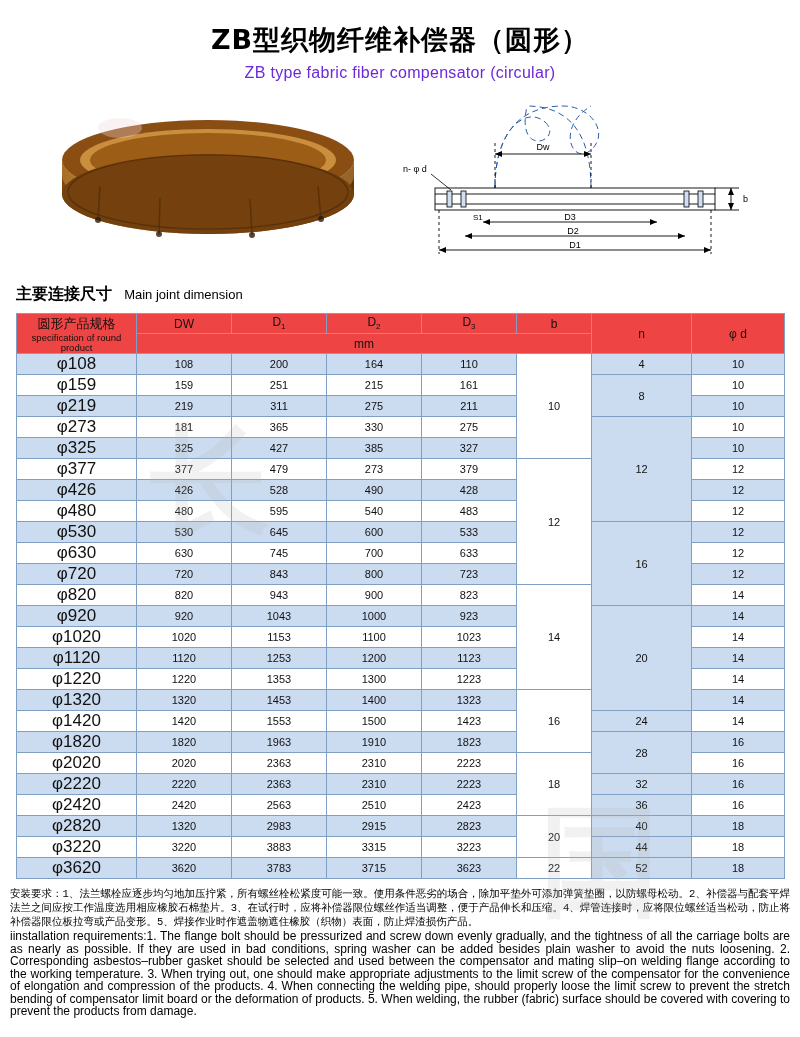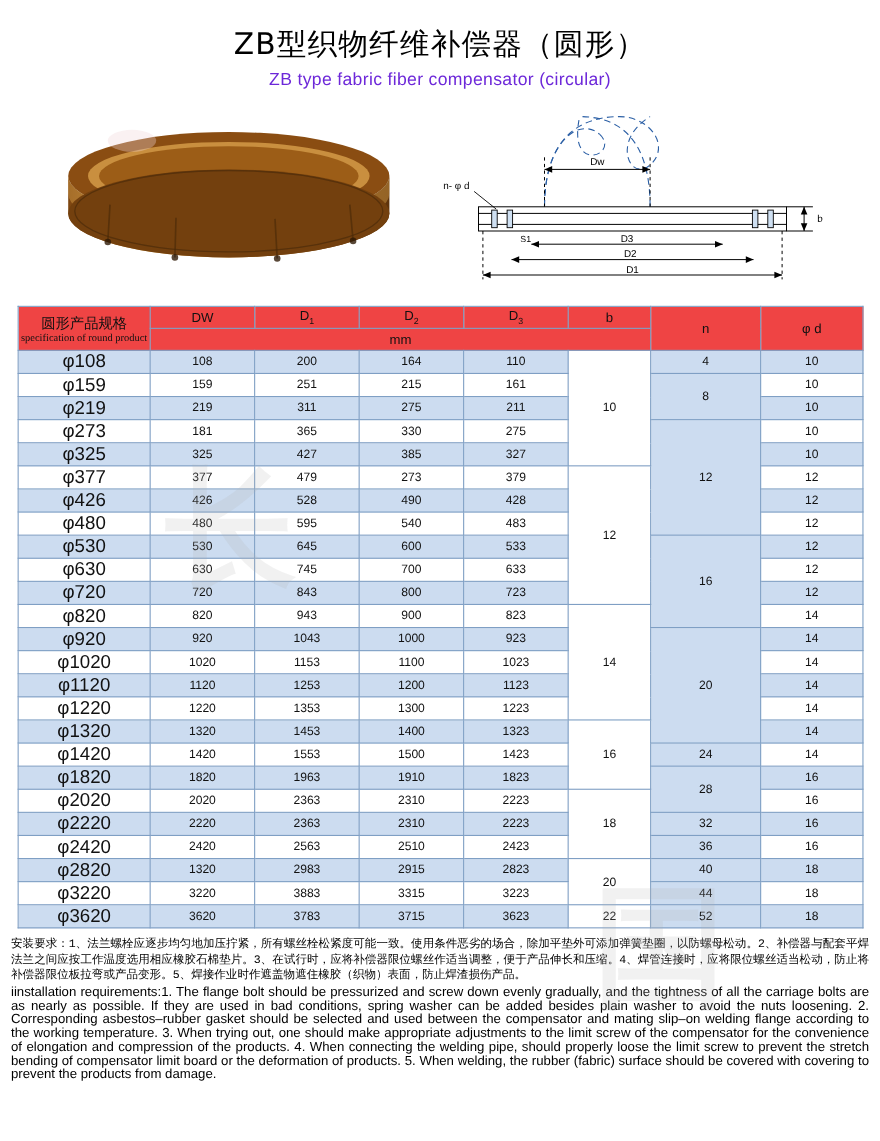--- a/index.html
+++ b/index.html
@@ -10,21 +10,21 @@
     color:#000;
     position:relative;
     overflow:hidden;
   }
   .page{position:relative;width:800px;height:1037px;}
 
   
   .title-cn{
     text-align:center;
     font-size:27px;
-    font-weight:normal;
+    font-weight:bold;
     letter-spacing:1px;
     margin-top:22px;
     font-family:"DejaVu Sans","Liberation Sans",sans-serif;
   }
   .title-en{
     text-align:center;
     font-size:16px;
     color:#6d28d9;
     margin-top:6px;
     letter-spacing:.3px;
@@ -61,21 +61,21 @@
   }
   table.spec td, table.spec th{
     border:1px solid #7f9fc4;
     text-align:center;
     height:19px;
     padding:0;
     font-weight:normal;
     color:#111;
   }
   .hdr{background:#ef4444;font-size:12px;}
-  .hdr .small{font-size:9.5px;line-height:10px;display:block;font-family:Liberation Serif, serif;}
+  .hdr .small{font-size:9.5px;line-height:10px;display:block;}
   .hdr .big{font-size:13px;}
   .blue{background:#ccdcf0;}
   .white{background:#ffffff;}
   .firstcol{font-size:17px;}
   sub{font-size:8px;}
 
   
   .notes{
     margin:8px 10px 0 10px;
     font-size:10.5px;
@@ -210,20 +210,24 @@
         <line x1="44" y1="162" x2="316" y2="162"></line>
         <path d="M44 162 l7 -3 v6 z" fill="#000" stroke="none"></path>
         <path d="M316 162 l-7 -3 v6 z" fill="#000" stroke="none"></path>
         <line x1="44" y1="122" x2="44" y2="166" stroke-dasharray="3 3"></line>
         <line x1="316" y1="122" x2="316" y2="166" stroke-dasharray="3 3"></line>
       </g>
       <text x="180" y="160" font-size="9" text-anchor="middle" font-family="Liberation Sans, sans-serif">D1</text>
     </svg>
   </div>
 
+  <div class="sect">
+    <span class="cn">主要连接尺寸</span>
+    <span class="en">Main joint dimension</span>
+  </div>
 
   <table class="spec">
     <colgroup>
       <col style="width:120px">
       <col style="width:95px">
       <col style="width:95px">
       <col style="width:95px">
       <col style="width:95px">
       <col style="width:75px">
       <col style="width:100px">

